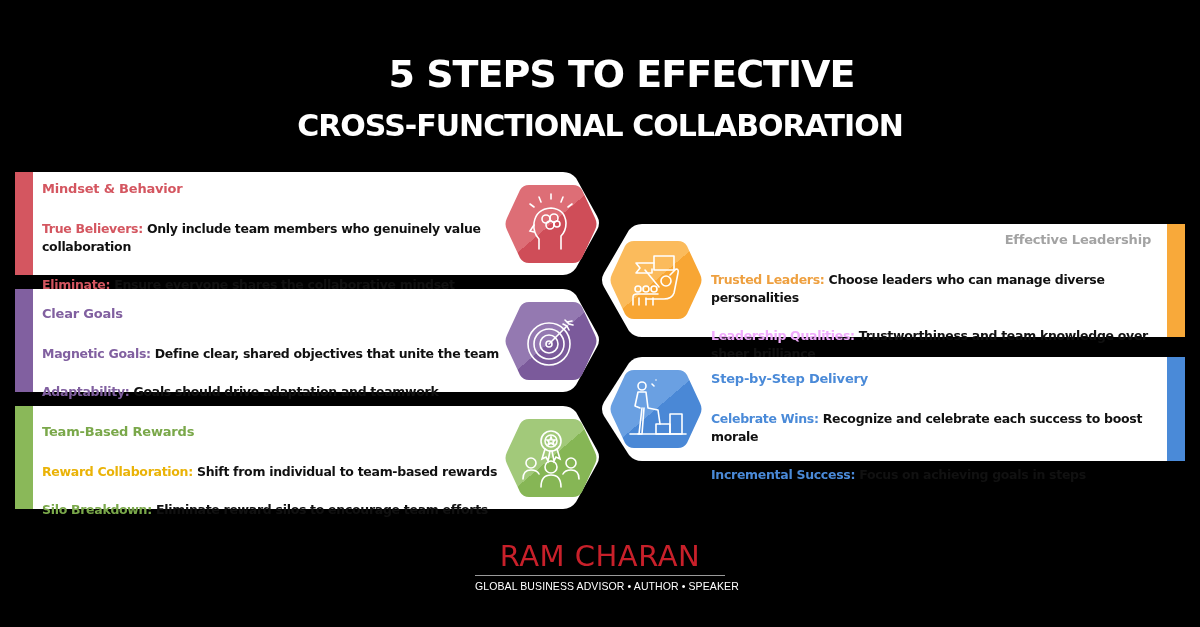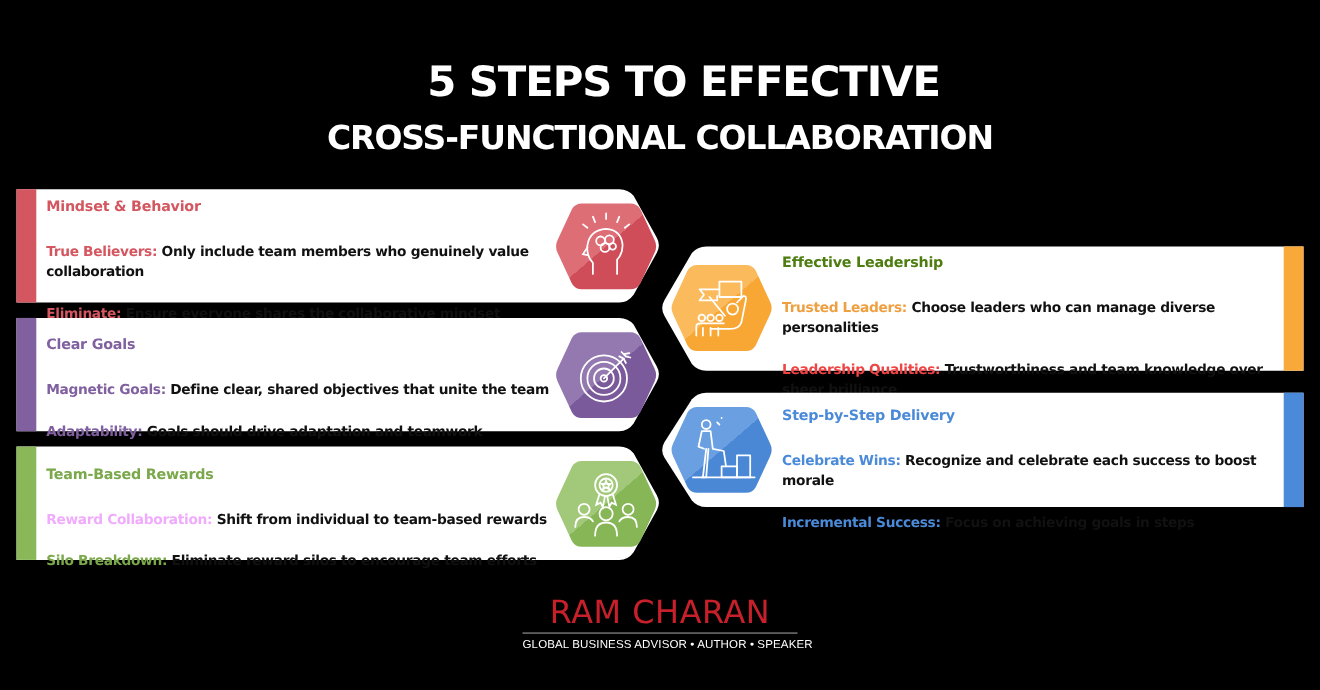--- a/index.html
+++ b/index.html
@@ -107,21 +107,21 @@
   </svg>
 </div>
 
 <div class="card" style="left:15px; top:406px; width:600px; height:103px;">
   <svg class="bg" width="600" height="103">
     <path d="M0,0 L548,0 Q556,0 561,6 L582,44 Q586,51 582,58 L561,96 Q556,103 548,103 L0,103 Z" fill="#ffffff"></path>
     <rect x="0" y="0" width="18" height="103" fill="#8ab859"></rect>
   </svg>
   <div class="content" style="left:27px; top:15px; width:480px;">
     <div class="heading" style="color:#7aa84a;">Team-Based Rewards</div>
-    <div class="point"><span class="lbl" style="color:#f0abfc;">Reward Collaboration:</span><span> Shift from individual to team-based rewards</span></div>
+    <div class="point"><span class="lbl" style="color:#eab308;">Reward Collaboration:</span><span> Shift from individual to team-based rewards</span></div>
     <div class="point"><span class="lbl" style="color:#7aa84a;">Silo Breakdown:</span><span> Eliminate reward silos to encourage team efforts</span></div>
   </div>
   <svg class="hex" style="left:488px; top:9px;" width="96" height="86" viewBox="0 0 96 86">
     <defs>
         <linearGradient id="g3" x1="0" y1="0" x2="1" y2="1">
           <stop offset="0.5" stop-color="#a2c97a"></stop>
           <stop offset="0.5" stop-color="#86b655"></stop>
         </linearGradient>
       </defs>
     <path d="M26,4 L70,4 Q76,4 79,9 L92,37 Q95,43 92,49 L79,77 Q76,82 70,82 L26,82 Q20,82 17,77 L4,49 Q1,43 4,37 L17,9 Q20,4 26,4 Z" fill="url(#g3)"></path>
@@ -139,23 +139,23 @@
     </g>
   </svg>
 </div>
 
 <div class="card" style="left:598px; top:224px; width:587px; height:113px;">
   <svg class="bg" width="587" height="113">
     <path d="M587,0 L44,0 Q36,0 31,6 L6,49 Q2,56 6,63 L31,107 Q36,113 44,113 L587,113 Z" fill="#ffffff"></path>
     <rect x="569" y="0" width="18" height="113" fill="#f8a93a"></rect>
   </svg>
   <div class="content" style="left:113px; top:5px; width:440px;">
-    <div class="heading" style="color:#4d7c0f;">Effective Leadership</div>
+    <div class="heading" style="color:#a3a3a3;text-align:right;">Effective Leadership</div>
     <div class="point"><span class="lbl" style="color:#eea040;">Trusted Leaders:</span><span> Choose leaders who can manage diverse personalities</span></div>
-    <div class="point"><span class="lbl" style="color:#ef4444;">Leadership Qualities:</span><span> Trustworthiness and team knowledge over sheer brilliance</span></div>
+    <div class="point"><span class="lbl" style="color:#f0abfc;">Leadership Qualities:</span><span> Trustworthiness and team knowledge over sheer brilliance</span></div>
   </div>
   <svg class="hex" style="left:10px; top:13px;" width="96" height="86" viewBox="0 0 96 86">
     <defs>
         <linearGradient id="g4" x1="0" y1="0" x2="1" y2="1">
           <stop offset="0.5" stop-color="#fbbb5c"></stop>
           <stop offset="0.5" stop-color="#f8a634"></stop>
         </linearGradient>
       </defs>
     <path d="M26,4 L70,4 Q76,4 79,9 L92,37 Q95,43 92,49 L79,77 Q76,82 70,82 L26,82 Q20,82 17,77 L4,49 Q1,43 4,37 L17,9 Q20,4 26,4 Z" fill="url(#g4)"></path>
     <g fill="none" stroke="#fff" stroke-width="1.6" stroke-linecap="round" stroke-linejoin="round">

